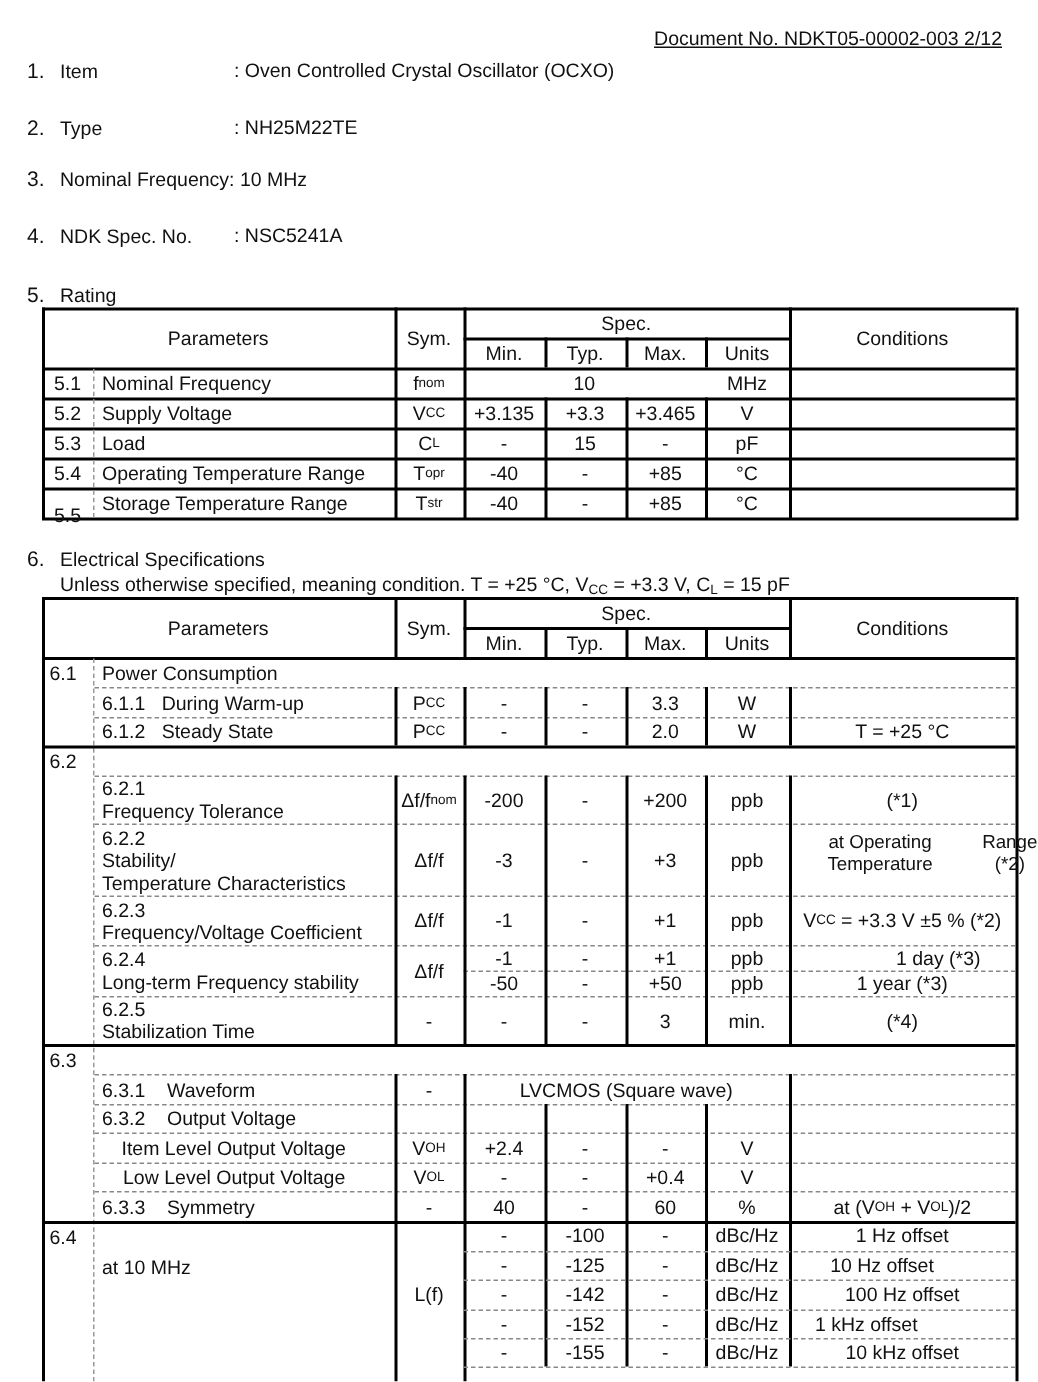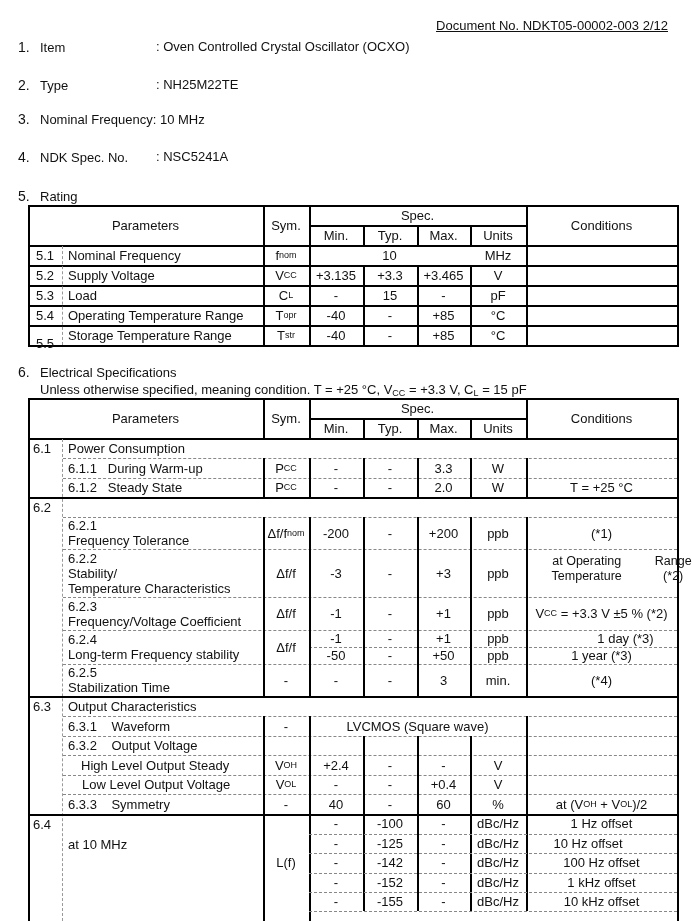--- a/index.html
+++ b/index.html
@@ -297,21 +297,20 @@
     <div class="cell" style="left:235px;top:266px;width:46px;height:32px">-</div>
     <div class="cell" style="left:281px;top:266px;width:54px;height:32px">-</div>
     <div class="cell" style="left:335px;top:266px;width:54px;height:32px">-</div>
     <div class="cell" style="left:389px;top:266px;width:53px;height:32px">3</div>
     <div class="cell" style="left:442px;top:266px;width:56px;height:32px">min.</div>
     <div class="cell" style="left:498px;top:266px;width:151px;height:32px">(*4)</div>
   </div>
   <div class="hl" style="left:0;width:649px;top:298px"></div>
 
   <div class="cell l" style="left:0;top:298px;width:34px;height:20px;padding-left:5px">6.3</div>
-  <div class="cell l" style="left:34px;top:298px;width:400px;height:20px">Output Characteristics</div>
   <div class="hd" style="left:35px;width:614px;top:318px"></div>
   <div class="hd" style="left:35px;width:614px;top:338px"></div>
   <div class="hd" style="left:35px;width:614px;top:357px"></div>
   <div class="hd" style="left:35px;width:614px;top:377px"></div>
   <div class="hd" style="left:35px;width:614px;top:396px"></div>
   <div class="vl" style="left:235px;top:318px;height:98px"></div>
   <div class="vl" style="left:281px;top:318px;height:98px"></div>
   <div class="vl" style="left:335px;top:338px;height:78px"></div>
   <div class="vl" style="left:389px;top:338px;height:78px"></div>
   <div class="vl" style="left:442px;top:338px;height:78px"></div>
@@ -319,21 +318,21 @@
 
   <div>
     <div class="cell l" style="left:34px;top:318px;width:201px;height:20px"><span>6.3.1</span>&nbsp;&nbsp;&nbsp;&nbsp;<span>Waveform</span></div>
     <div class="cell" style="left:235px;top:318px;width:46px;height:20px">-</div>
     <div class="cell" style="left:281px;top:318px;width:217px;height:20px">LVCMOS (Square wave)</div>
   </div>
   <div>
     <div class="cell l" style="left:34px;top:338px;width:201px;height:19px"><span>6.3.2</span>&nbsp;&nbsp;&nbsp;&nbsp;<span>Output Voltage</span></div>
   </div>
   <div>
-    <div class="cell l" style="left:34px;top:357px;width:201px;height:20px;padding-left:19px">High Level Output Steady</div>
+    <div class="cell l" style="left:34px;top:357px;width:201px;height:20px;padding-left:19px">Item Level Output Voltage</div>
     <div class="cell" style="left:235px;top:357px;width:46px;height:20px">
         <span>V</span>
         <sub>OH</sub>
       </div>
     <div class="cell" style="left:281px;top:357px;width:54px;height:20px">+2.4</div>
     <div class="cell" style="left:335px;top:357px;width:54px;height:20px">-</div>
     <div class="cell" style="left:389px;top:357px;width:53px;height:20px">-</div>
     <div class="cell" style="left:442px;top:357px;width:56px;height:20px">V</div>
   </div>
   <div>
@@ -398,21 +397,21 @@
         <div class="cell" style="left:335px;top:455px;width:54px;height:19px">-142</div>
         <div class="cell" style="left:389px;top:455px;width:53px;height:19px">-</div>
         <div class="cell" style="left:442px;top:455px;width:56px;height:19px">dBc/Hz</div>
         <div class="cell" style="left:498px;top:455px;width:151px;height:19px">100 Hz offset</div>
       </div>
       <div>
         <div class="cell" style="left:281px;top:475px;width:54px;height:19px">-</div>
         <div class="cell" style="left:335px;top:475px;width:54px;height:19px">-152</div>
         <div class="cell" style="left:389px;top:475px;width:53px;height:19px">-</div>
         <div class="cell" style="left:442px;top:475px;width:56px;height:19px">dBc/Hz</div>
-        <div class="cell" style="left:498px;top:475px;width:151px;height:19px">1 kHz offset</div>
+        <div class="cell" style="left:474px;top:475px;width:151px;height:19px">1 kHz offset</div>
       </div>
       <div>
         <div class="cell" style="left:281px;top:494px;width:54px;height:19px">-</div>
         <div class="cell" style="left:335px;top:494px;width:54px;height:19px">-155</div>
         <div class="cell" style="left:389px;top:494px;width:53px;height:19px">-</div>
         <div class="cell" style="left:442px;top:494px;width:56px;height:19px">dBc/Hz</div>
         <div class="cell" style="left:498px;top:494px;width:151px;height:19px">10 kHz offset</div>
       </div>
     </div>
 </div>

